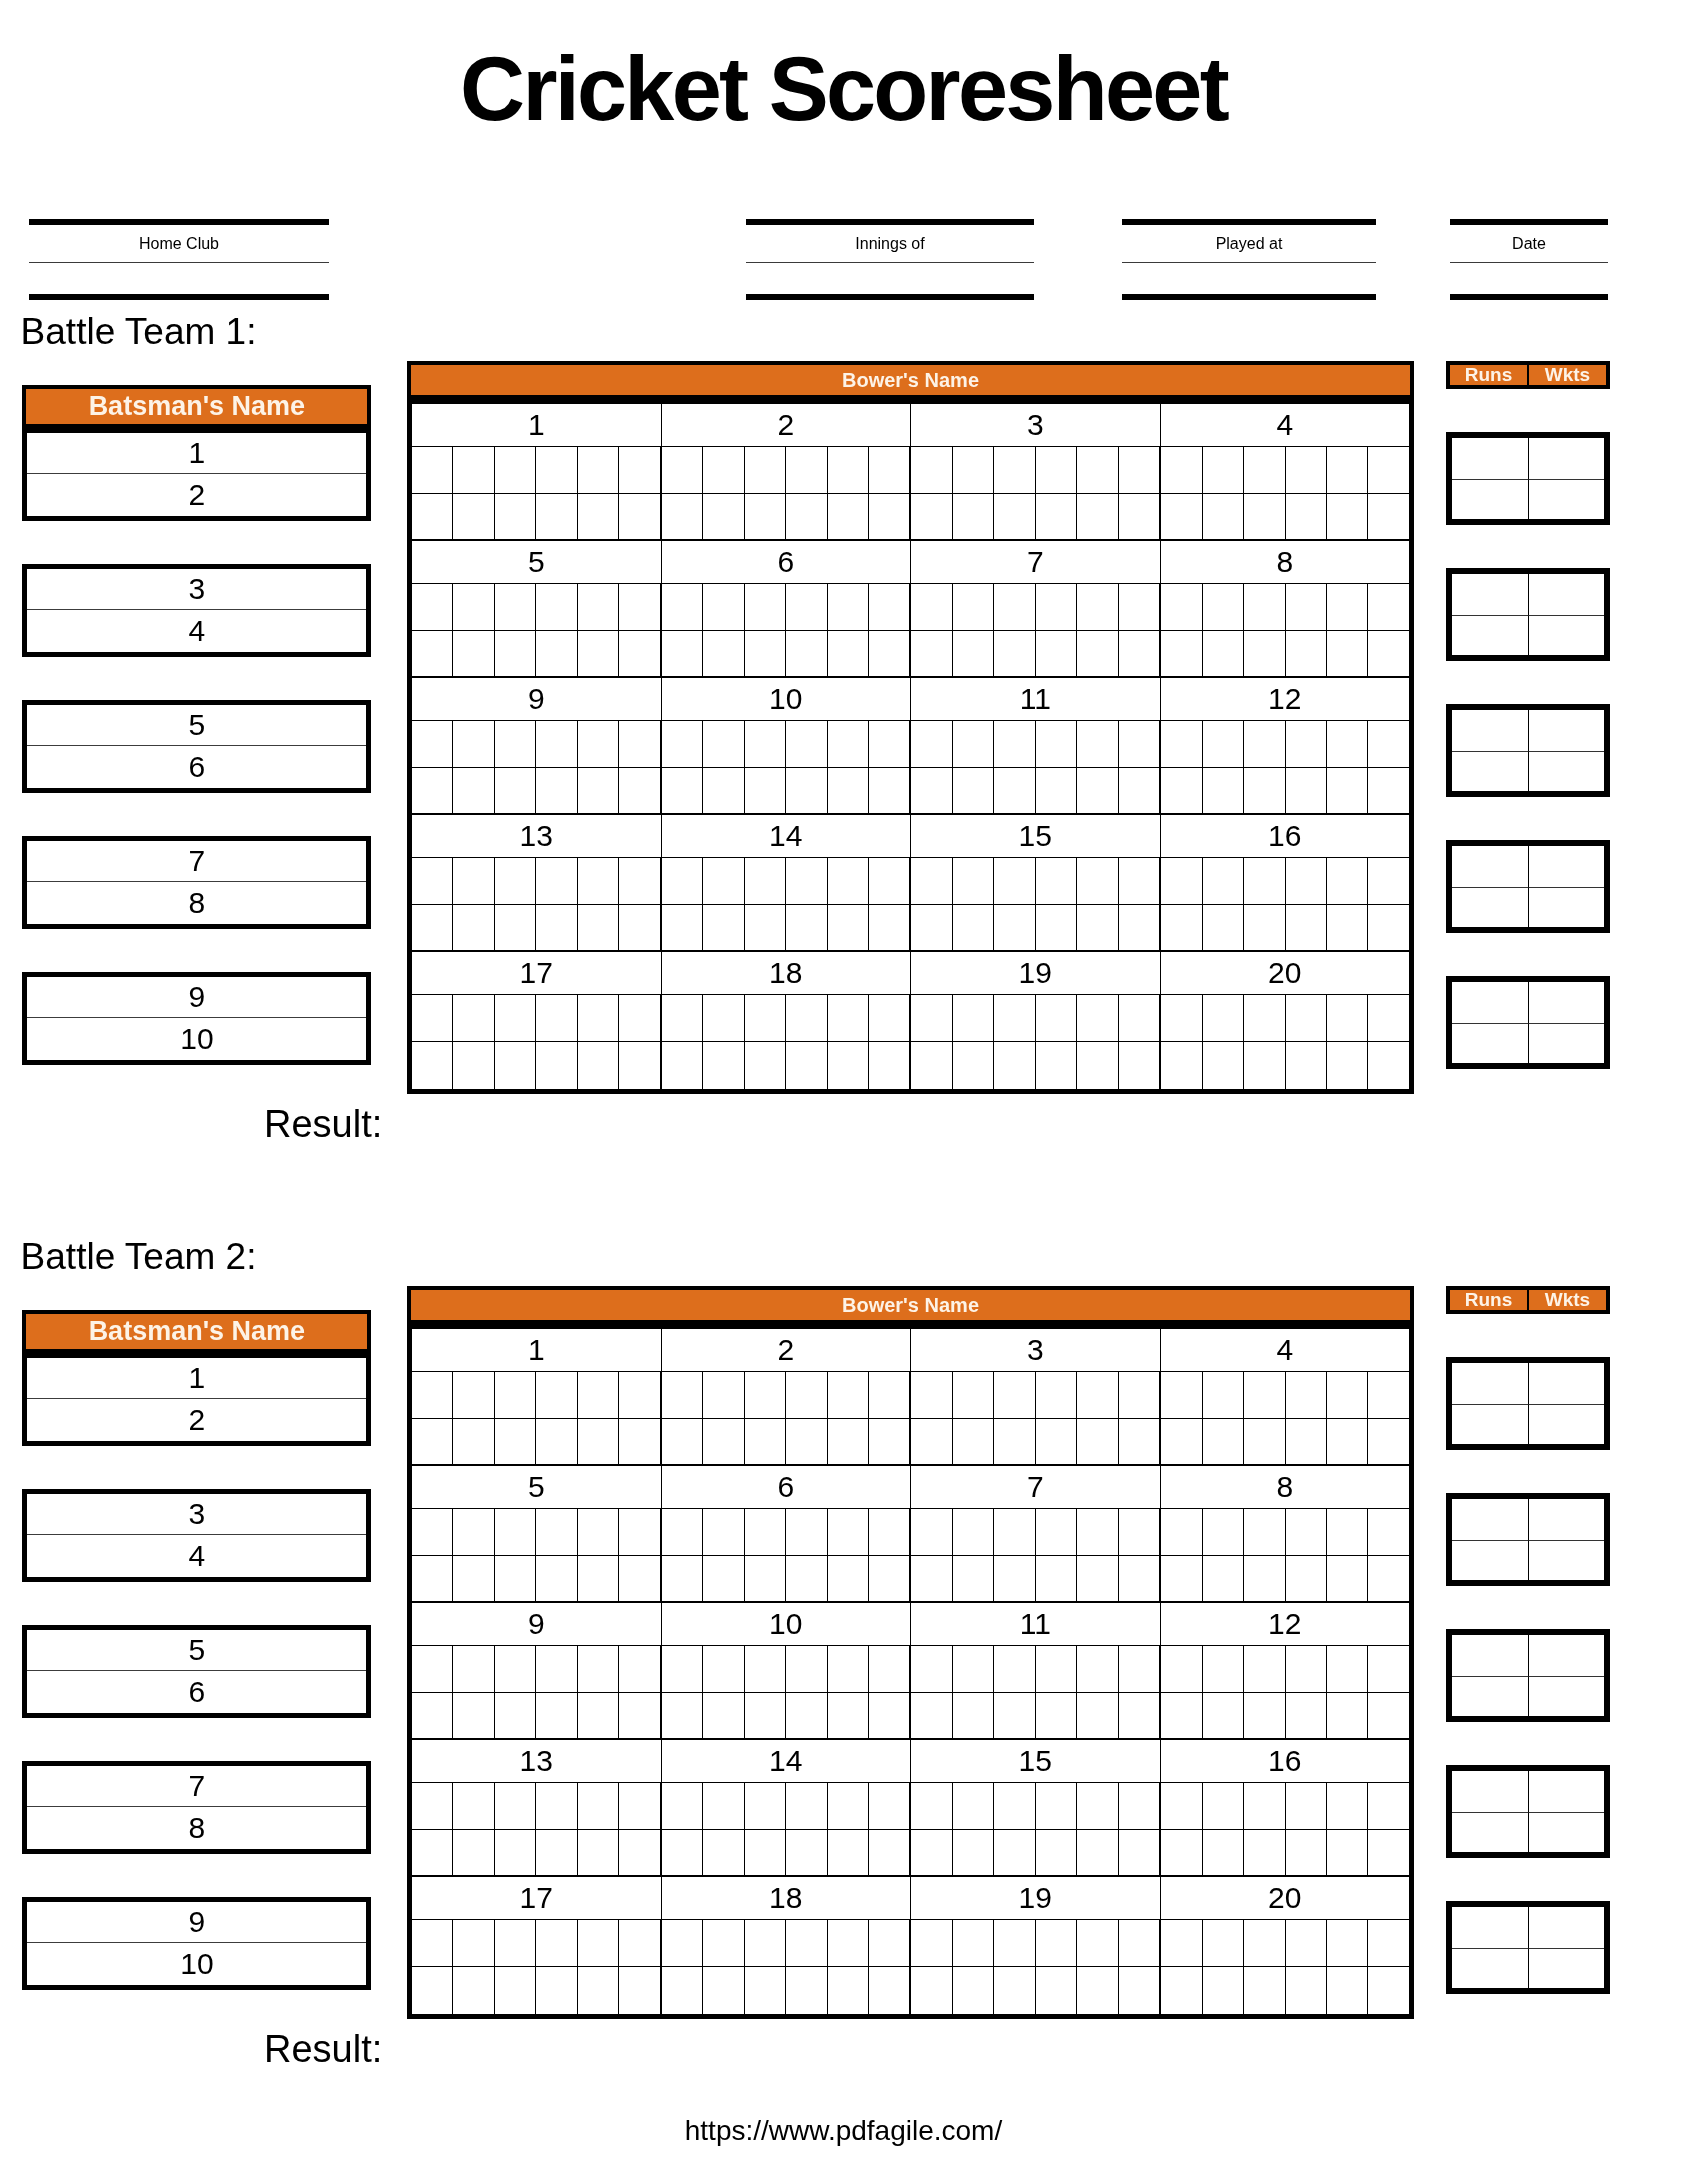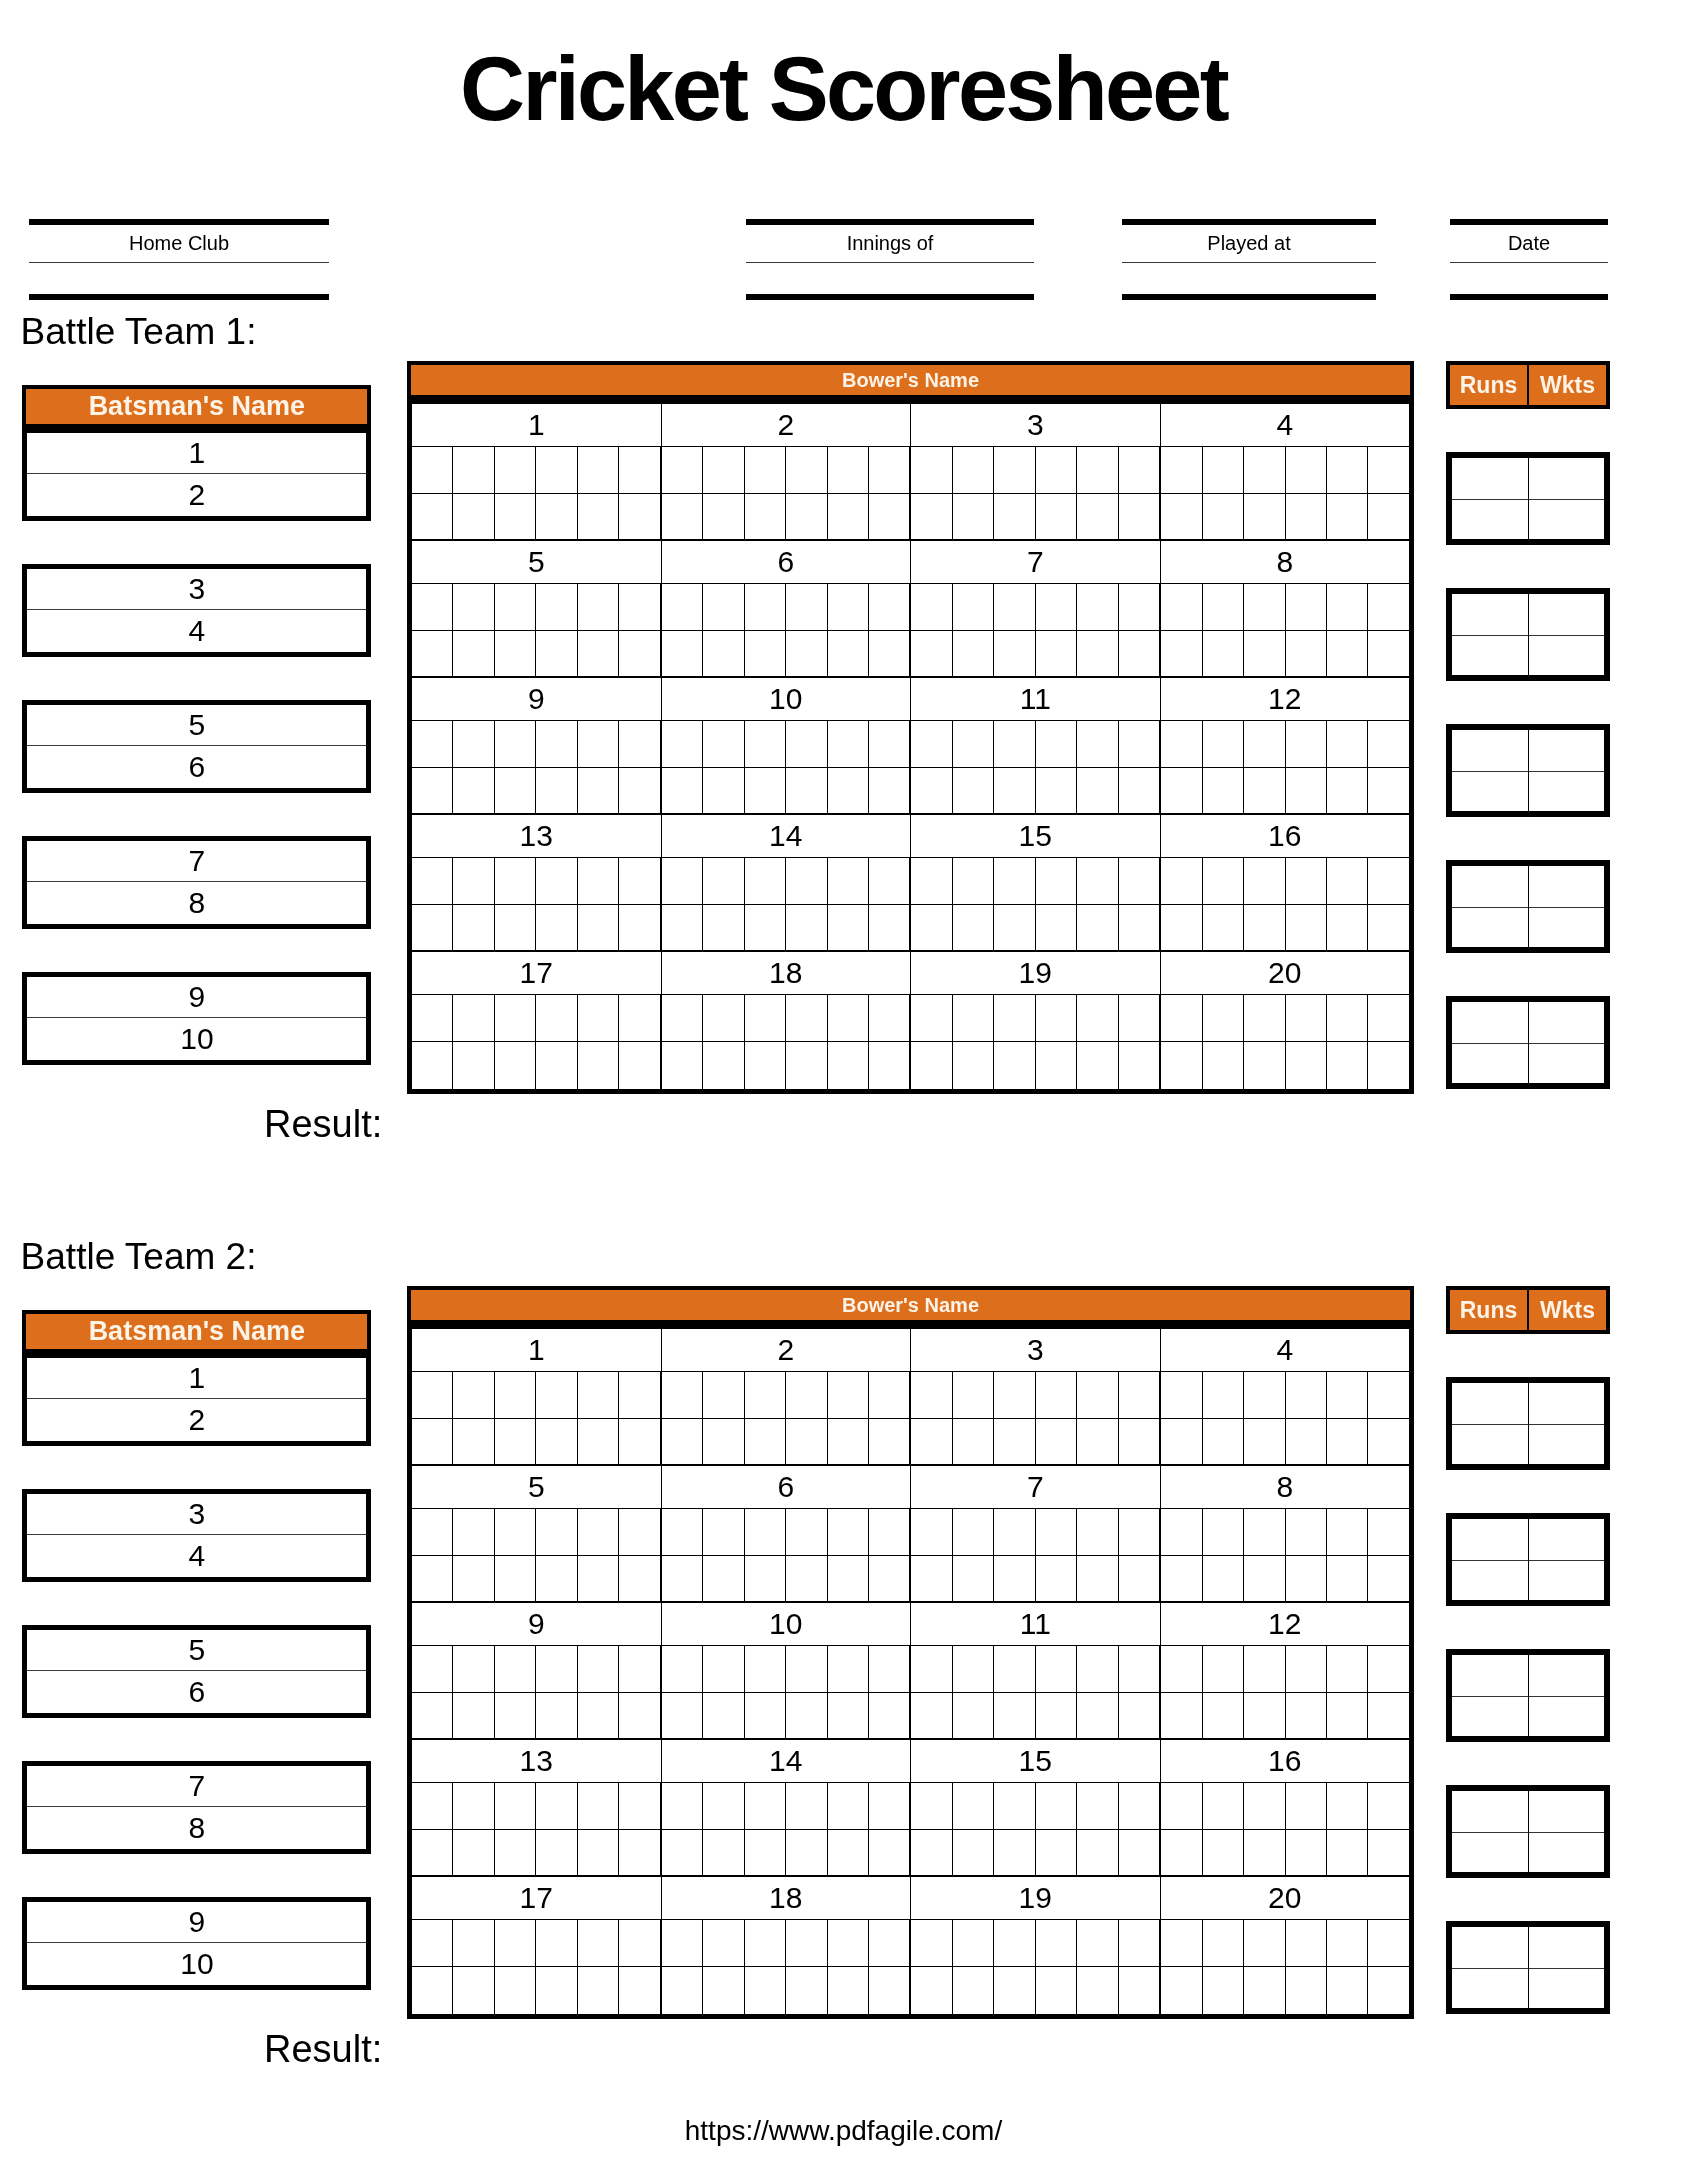--- a/index.html
+++ b/index.html
@@ -14,21 +14,21 @@
     position:absolute; top:38px; left:0; width:100%; text-align:center;
     font-size:90px; font-weight:900; letter-spacing:-2.7px;
   }
   
   .field { position:absolute; top:219px; border-top:6.3px solid #000; border-bottom:6.3px solid #000; box-sizing:border-box; height:81px; }
   .f-home    { left:29px;  width:300px; }
   .f-visitor { left:412px; width:251px; }
   .f-innings { left:746px; width:288px; }
   .f-played  { left:1122px;width:254px; }
   .f-date    { left:1450px;width:158px; }
-  .field-label { height:37px; border-bottom:1.8px solid #3a3a3a; display:flex; align-items:center; justify-content:center; font-size:20px; }
+  .field-label { height:37px; border-bottom:1.8px solid #3a3a3a; display:flex; align-items:center; justify-content:center; font-size:16px; }
   .field-input { height:29.6px; }
   
   .team { position:absolute; left:0; width:1687px; }
   .team1 { top:361px; } .team2 { top:1286px; }
   .section-label { position:absolute; left:20.6px; top:-50px; font-size:37px; }
   
   .batsman-col { position:absolute; left:22.4px; top:24px; width:349px; }
   .batsman-header {
     height:43px; background:var(--orange); border:4.5px solid #000; box-sizing:border-box;
     display:flex; align-items:center; justify-content:center;
@@ -51,22 +51,22 @@
   .num-cell:first-child { border-left:none; }
   .ball-row { display:flex; height:47px; box-sizing:border-box; border-bottom:1.8px solid #000; }
   .ball-row.row-sep { border-bottom:2.7px solid #000; }
   .ball-row.row-sep:last-child { border-bottom:none; }
   .ball-cell { flex:1; border-left:1.8px solid #000; box-sizing:border-box; }
   .ball-cell:first-child { border-left:none; }
   .ball-cell.block-start { border-left:2.7px solid #000; }
   
   .score-col { position:absolute; left:1446px; top:0; width:164px; }
   .score-header {
-    height:48px; background:var(--orange); border:4.5px solid #000; box-sizing:border-box;
-    display:flex; color:var(--cream); font-weight:bold; font-size:23px;
+    height:28px; background:var(--orange); border:4.5px solid #000; box-sizing:border-box;
+    display:flex; color:var(--cream); font-weight:bold; font-size:19px;
   }
   .score-header .half { flex:1; display:flex; align-items:center; justify-content:center; }
   .score-header .half + .half { border-left:2.7px solid #000; }
   .score-box {
     height:93px; border:6.3px solid #000; box-sizing:border-box; margin-top:43px;
     display:grid; grid-template-columns:1fr 1fr; grid-template-rows:1fr 1fr; background:#fff;
   }
   .score-cell { box-sizing:border-box; }
   .score-cell.right  { border-left:1.8px solid #000; }
   .score-cell.bottom { border-top:1.8px solid #333; }

